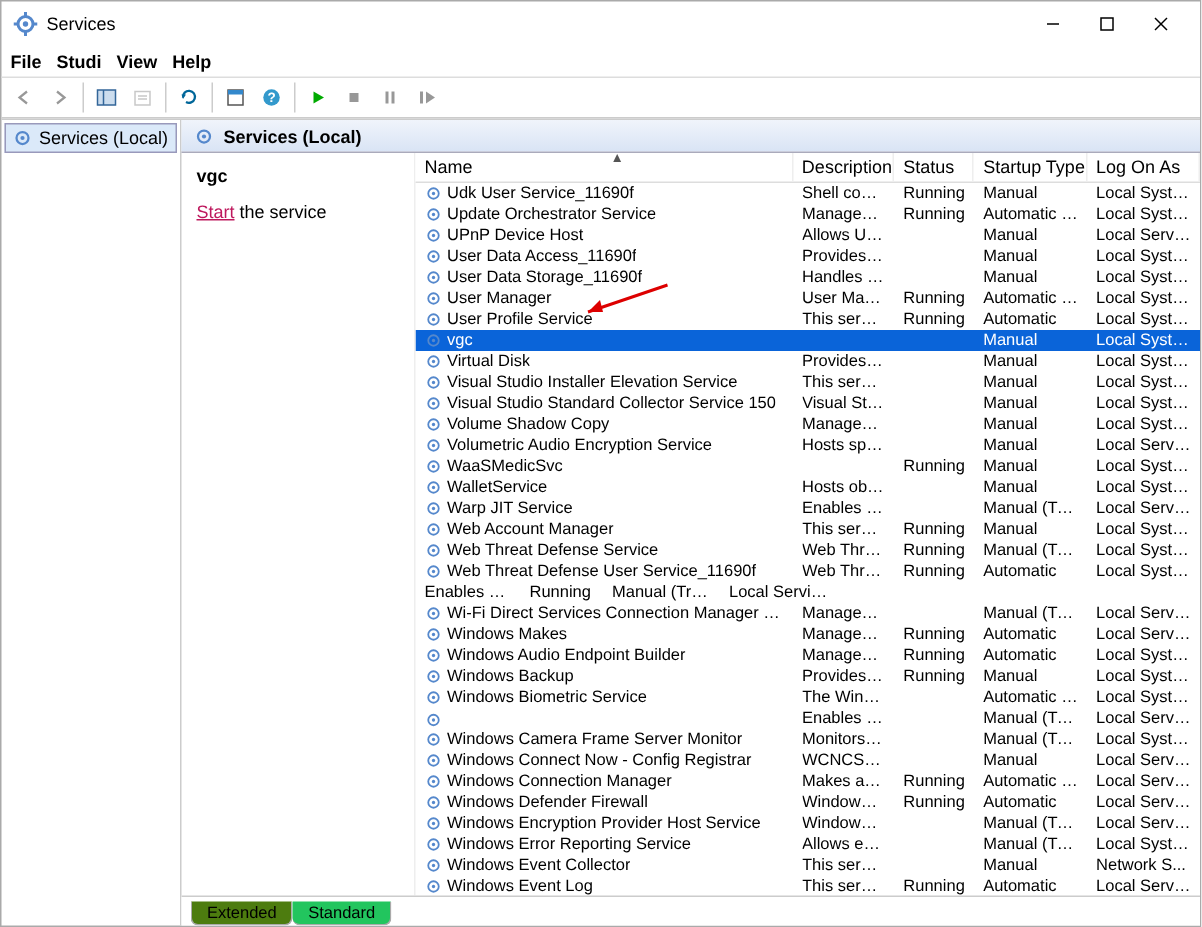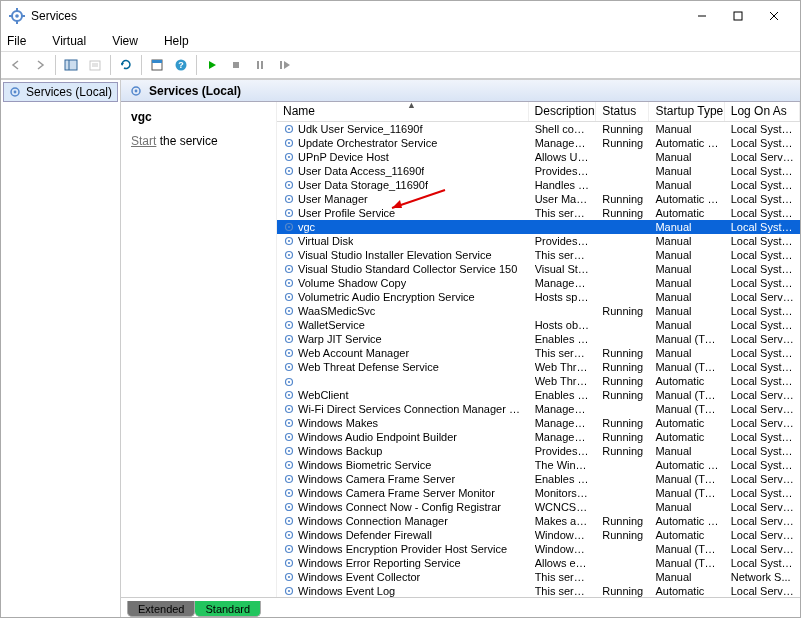--- a/index.html
+++ b/index.html
@@ -5,62 +5,62 @@
   * { box-sizing: border-box; margin: 0; padding: 0; }
   html, body { width: 801px; height: 618px; font-family: "Segoe UI", Tahoma, sans-serif; font-size: 12px; background: #fff; color: #000; overflow: hidden; }
   .window { width: 100%; height: 100%; display: flex; flex-direction: column; border: 1px solid #aaa; }
 
   .titlebar { height: 30px; display: flex; align-items: center; padding: 0 8px; }
   .titlebar .app-icon { width: 16px; height: 16px; margin-right: 6px; }
   .titlebar .title { flex: 1; }
   .titlebar .win-controls { display: flex; gap: 0; }
   .titlebar .win-btn { width: 36px; height: 28px; display: flex; align-items: center; justify-content: center; font-size: 14px; }
 
-  .menubar { height: 20px; display: flex; align-items: center; padding: 0 6px; gap: 26px; }
+  .menubar { height: 20px; display: flex; align-items: center; padding: 0 6px; gap: 10px; font-weight: bold; }
   .menubar span { cursor: default; }
 
   .toolbar { height: 28px; display: flex; align-items: center; padding: 0 4px; gap: 2px; border-top: 1px solid #ddd; border-bottom: 1px solid #ccc; }
   .tool-btn { width: 22px; height: 22px; display: flex; align-items: center; justify-content: center; border: 1px solid transparent; }
   .tool-sep { width: 1px; height: 20px; background: #ccc; margin: 0 2px; }
   .tool-btn.disabled { opacity: 0.4; }
 
   .body { flex: 1; display: flex; border-top: 1px solid #ccc; min-height: 0; }
   .left-pane { width: 120px; border-right: 1px solid #ccc; padding: 2px; }
   .left-pane .node { display: flex; align-items: center; gap: 4px; padding: 2px 4px; background: #dbe9f9; border: 1px solid #99b; }
   .gear-icon { width: 14px; height: 14px; flex-shrink: 0; }
 
   .right-pane { flex: 1; display: flex; flex-direction: column; min-width: 0; }
   .right-header { height: 22px; background: linear-gradient(#f0f4fb,#d9e4f5); display: flex; align-items: center; padding: 0 8px; border-bottom: 1px solid #aab; gap: 6px; }
   .right-header .hdr-icon { width: 14px; height: 14px; }
   .right-header .hdr-text { font-weight: bold; }
 
   .content { flex: 1; display: flex; min-height: 0; }
   .detail-pane { width: 155px; padding: 8px 10px; }
   .detail-pane .svc-name { font-weight: bold; margin-bottom: 10px; }
-  .detail-pane .start-link { color: #737373; text-decoration: underline; cursor: pointer; }
+  .detail-pane .start-link { color: #be185d; text-decoration: underline; cursor: pointer; }
 
   .list-pane { flex: 1; display: flex; flex-direction: column; min-width: 0; border-left: 1px solid #eee; }
   .col-headers { height: 20px; display: flex; border-bottom: 1px solid #ddd; background: #fff; position: relative; }
   .col { padding: 2px 6px; border-right: 1px solid #eee; overflow: hidden; white-space: nowrap; }
   .c-name { width: 262px; }
   .c-desc { width: 70px; }
   .c-status { width: 55px; }
   .c-startup { width: 78px; }
   .c-logon { width: 78px; }
   .sort-ind { position: absolute; left: 130px; top: -2px; font-size: 9px; color: #555; }
 
   .rows { flex: 1; overflow: hidden; }
   .row { height: 14px; display: flex; align-items: flex-end; font-size: 11px; line-height: 14px; }
   .row .col { border-right: none; padding: 0 6px; display: flex; align-items: center; gap: 3px; }
   .row .c-name .svc-icon { width: 12px; height: 12px; flex-shrink: 0; }
   .row.selected { background: #0a64d9; color: #fff; }
   .row .cell-text { overflow: hidden; text-overflow: ellipsis; white-space: nowrap; }
 
   .tabs-bottom { height: 20px; display: flex; align-items: flex-end; padding-left: 6px; border-top: 1px solid #ccc; background: #fff; }
-  .tab { padding: 2px 10px 1px; border: 1px solid #aaa; border-top: none; border-radius: 0 0 5px 5px; margin-right: 0; background: #737373; font-size: 11px; }
+  .tab { padding: 2px 10px 1px; border: 1px solid #aaa; border-top: none; border-radius: 0 0 5px 5px; margin-right: 0; background: #4d7c0f; font-size: 11px; }
   .tab.active { background: #22c55e; }
   .tab + .tab { border-left: none; }
 
   .arrow-annot { position: absolute; pointer-events: none; }
 
   svg { display: block; }
 </style>
 </head>
 <body>
 
@@ -95,21 +95,21 @@
           <svg width="10" height="10">
             <line x1="1" y1="1" x2="9" y2="9" stroke="#000"></line>
             <line x1="9" y1="1" x2="1" y2="9" stroke="#000"></line>
           </svg>
         </div>
     </div>
   </div>
 
   <div class="menubar">
     <span>File</span>
-    <span>Virtual</span>
+    <span>Studi</span>
     <span>View</span>
     <span>Help</span>
   </div>
 
   <div class="toolbar">
     <div class="tool-btn disabled">
         <svg width="14" height="14">
           <polyline points="9,3 4,7 9,11" fill="none" stroke="#000" stroke-width="1.5"></polyline>
         </svg>
       </div>
@@ -635,44 +635,36 @@
                 </div>
               </div>
               <div class="row">
                 <div class="col c-name">
                   <span class="svc-icon">
                     <svg viewBox="0 0 12 12" width="12" height="12">
                       <circle cx="6" cy="6" r="3.5" fill="none" stroke="#5588cc" stroke-width="1.2"></circle>
                       <circle cx="6" cy="6" r="1.1" fill="#5588cc"></circle>
                     </svg>
                   </span>
+                  <span class="cell-text">Web Threat Defense User Service_11690f</span>
                 </div>
                 <div class="col c-desc">
                   <span class="cell-text">Web Threat ...</span>
                 </div>
                 <div class="col c-status">
                   <span class="cell-text">Running</span>
                 </div>
                 <div class="col c-startup">
                   <span class="cell-text">Automatic</span>
                 </div>
                 <div class="col c-logon">
                   <span class="cell-text">Local Syste...</span>
                 </div>
               </div>
               <div class="row">
-                <div class="col c-name">
-                  <span class="svc-icon">
-                    <svg viewBox="0 0 12 12" width="12" height="12">
-                      <circle cx="6" cy="6" r="3.5" fill="none" stroke="#5588cc" stroke-width="1.2"></circle>
-                      <circle cx="6" cy="6" r="1.1" fill="#5588cc"></circle>
-                    </svg>
-                  </span>
-                  <span class="cell-text">WebClient</span>
-                </div>
                 <div class="col c-desc">
                   <span class="cell-text">Enables Win...</span>
                 </div>
                 <div class="col c-status">
                   <span class="cell-text">Running</span>
                 </div>
                 <div class="col c-startup">
                   <span class="cell-text">Manual (Trig...</span>
                 </div>
                 <div class="col c-logon">
@@ -795,21 +787,20 @@
                 </div>
               </div>
               <div class="row">
                 <div class="col c-name">
                   <span class="svc-icon">
                     <svg viewBox="0 0 12 12" width="12" height="12">
                       <circle cx="6" cy="6" r="3.5" fill="none" stroke="#5588cc" stroke-width="1.2"></circle>
                       <circle cx="6" cy="6" r="1.1" fill="#5588cc"></circle>
                     </svg>
                   </span>
-                  <span class="cell-text">Windows Camera Frame Server</span>
                 </div>
                 <div class="col c-desc">
                   <span class="cell-text">Enables mul...</span>
                 </div>
                 <div class="col c-status">
                   <span class="cell-text"></span>
                 </div>
                 <div class="col c-startup">
                   <span class="cell-text">Manual (Trig...</span>
                 </div>

